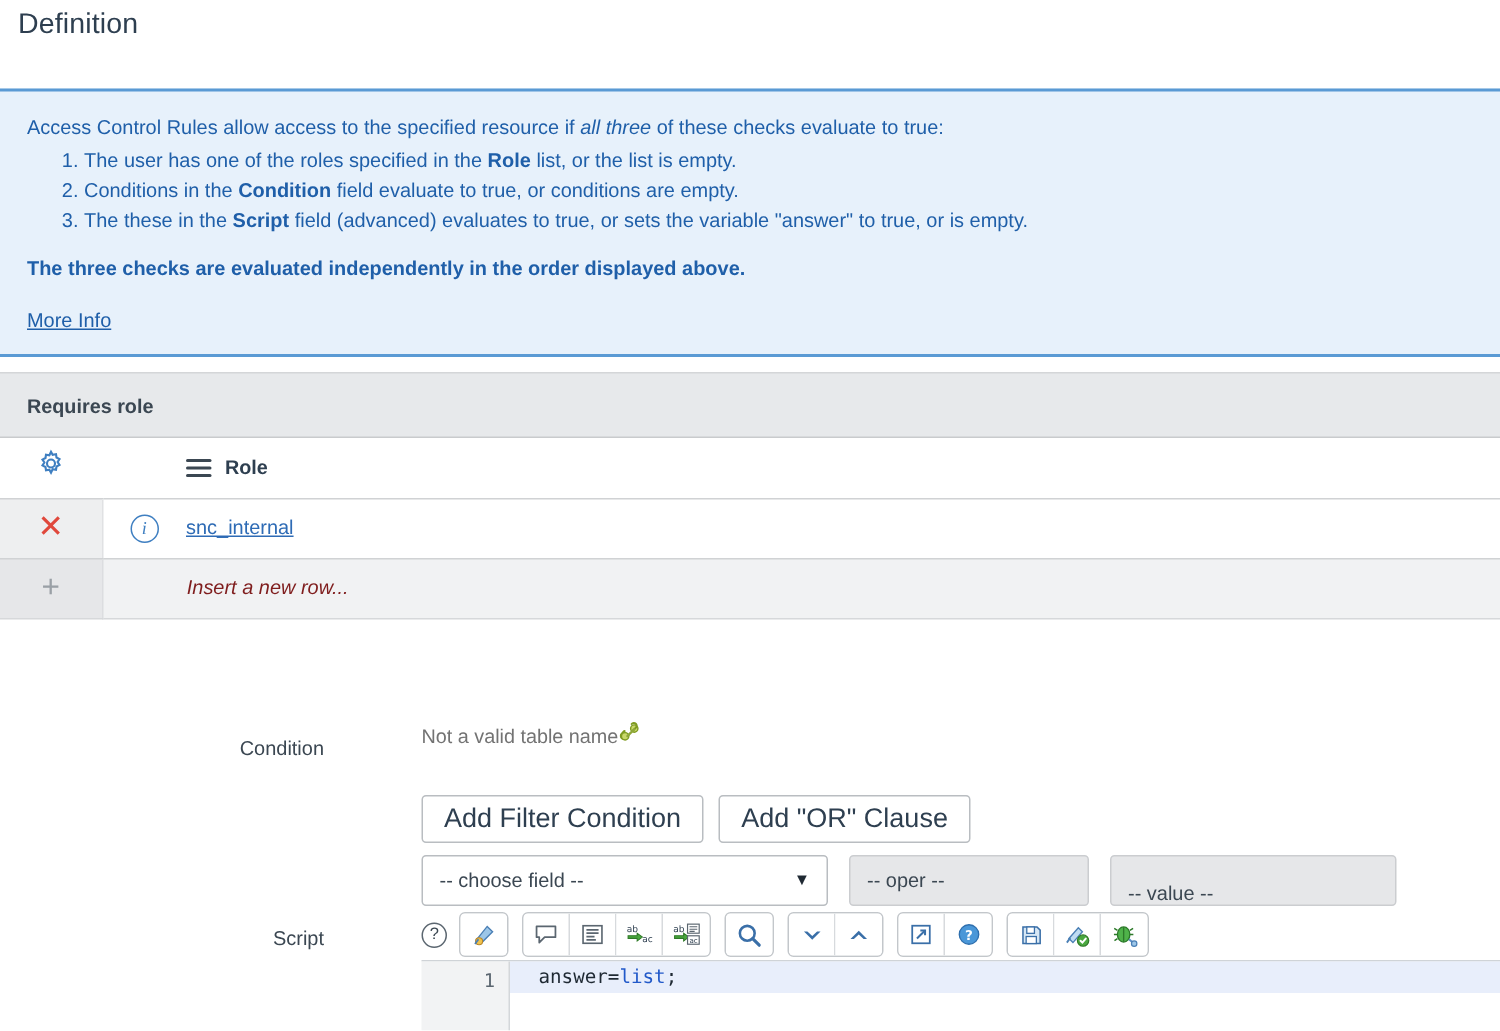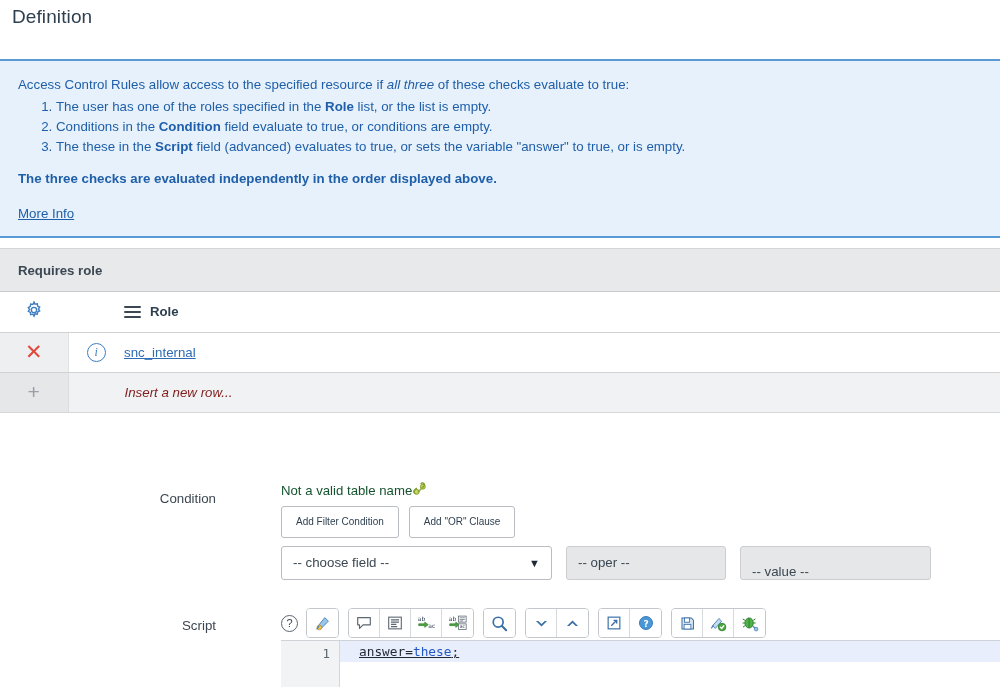--- a/index.html
+++ b/index.html
@@ -109,29 +109,29 @@
   .form-label {
     position: absolute; text-align: right; width: 200px;
     font-size: 13.3px; color: #3b4752;
   }
   .lbl-condition { left: 16px; top: 491px; }
   .lbl-script    { left: 16px; top: 618px; }
 
   .cond-area { position: absolute; left: 281px; top: 481px; }
   .invalid-table {
     display: inline-flex; align-items: center; gap: 0px;
-    color: #14532d; font-size: 13.2px; cursor: pointer;
+    color: #737373; font-size: 13.2px; cursor: pointer;
   }
   .chain-ico { margin-left: 1px; }
 
   .cond-btn-row { margin-top: 6px; display: flex; gap: 10px; }
   .btn {
     background: #fff; border: 1px solid #b9bdc1; border-radius: 3px;
-    font-size: 10px; color: #2e3f50; height: 32px; padding: 0 14px;
-    cursor: pointer; font-family: "Liberation Sans", sans-serif;
+    font-size: 18px; color: #2e3f50; height: 32px; padding: 0 14px;
+    cursor: pointer; font-family: "Liberation Sans", sans-serif; margin-top: 24px;
   }
   .cond-field-row { margin-top: 8px; display: flex; gap: 14px; }
   .select-field {
     width: 271px; height: 34px; background: #fff;
     border: 1px solid #b9bdc1; border-radius: 3px;
     display: flex; align-items: center; justify-content: space-between;
     padding: 0 11px; font-size: 13.3px; color: #3b4752; cursor: pointer;
   }
   .caret { font-size: 11px; color: #1f2933; }
   .oper-box {
@@ -174,21 +174,21 @@
   }
   .gutter {
     width: 59px; background: #f2f3f4; border-right: 1px solid #d4d7da;
     text-align: right; padding: 5px 9px 0 0;
     font-family: "DejaVu Sans Mono", monospace; font-size: 12.5px; color: #5b6670;
   }
   .code-body { flex: 1; position: relative; }
   .code-line {
     background: #e8eefb; height: 21px; display: flex; align-items: center;
     padding-left: 19px;
-    font-family: "DejaVu Sans Mono", monospace; font-size: 12.8px; color: #1f2933; text-decoration: underline;
+    font-family: "DejaVu Sans Mono", monospace; font-size: 12.8px; color: #1f2933;
   }
   .kw { color: #2159c9; }
 </style>
 </head>
 <body>
 
 <div class="page">
 
   <div class="section-title">Definition</div>
 
@@ -408,19 +408,19 @@
     </div>
   </div>
 
   <div class="code-wrap">
     <div class="gutter">
       <span>1</span>
     </div>
     <div class="code-body">
       <div class="code-line">
         <span>answer=</span>
-          <span class="kw">these</span>
+          <span class="kw">list</span>
           <span>;</span>
       </div>
     </div>
   </div>
 
 </div>
 
 </body></html>

